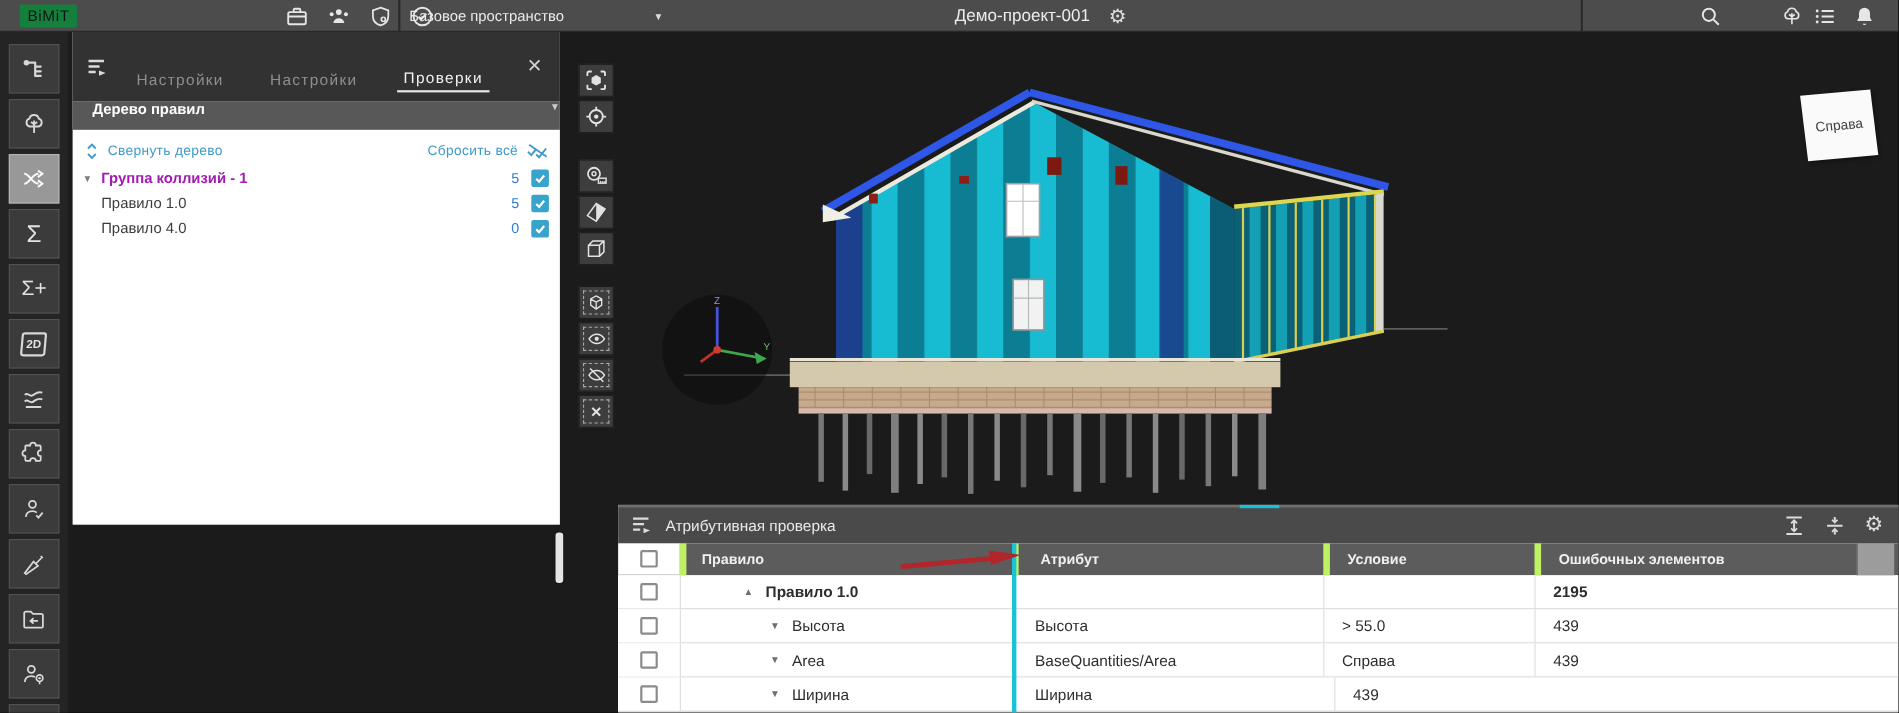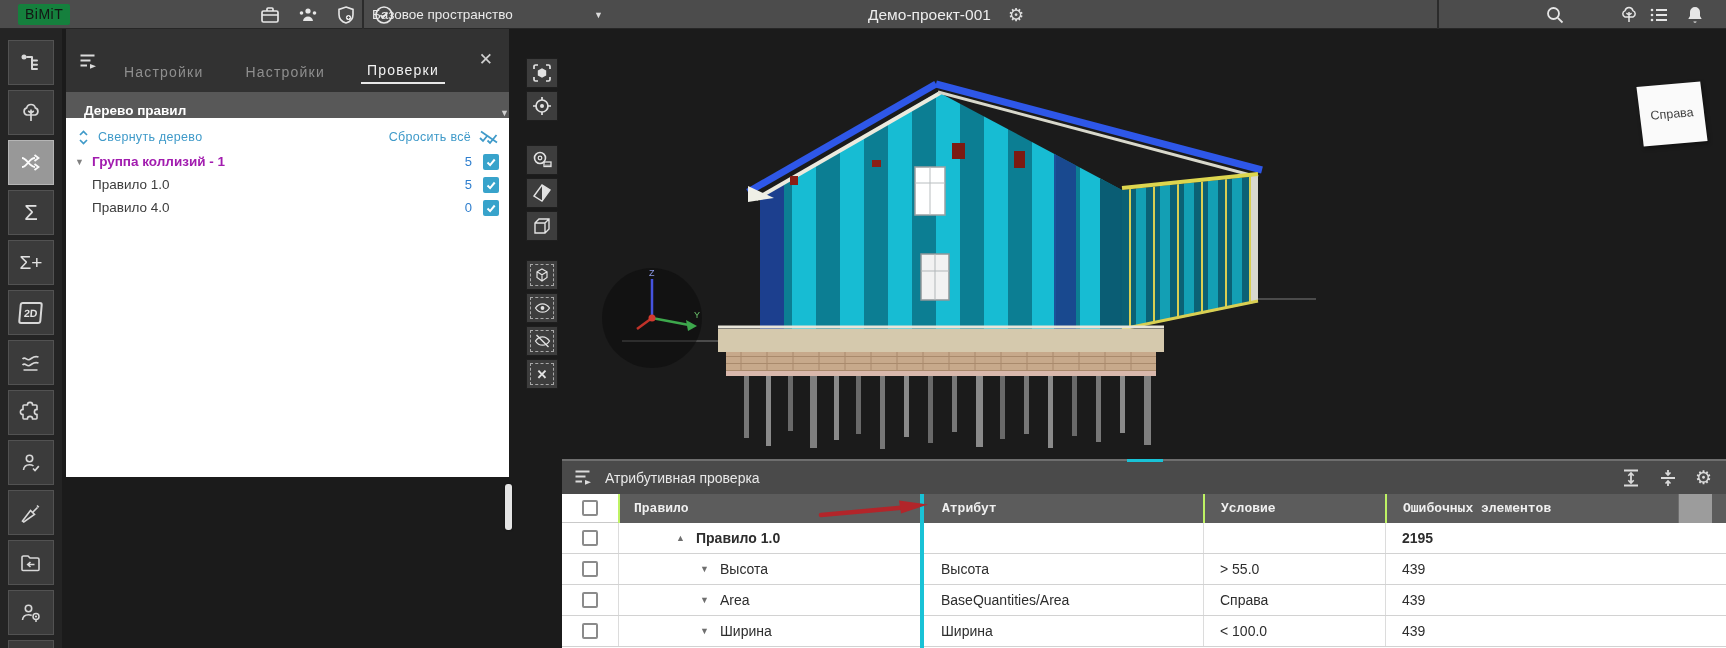--- a/index.html
+++ b/index.html
@@ -35,21 +35,21 @@
            padding:3px 3px; transform:skewX(-5deg); font-weight:bold; }
 
   
   #leftpanel { position:absolute; left:66px; top:29px; width:443px; height:448px; background:#fff; z-index:20; }
   .panel-top { position:relative; height:63px; background:#323232; }
   .hamburger { position:absolute; left:13px; top:24px; }
   .tabs { position:absolute; left:52px; bottom:0; display:flex; gap:30px; align-items:flex-end; height:63px; }
   .tab { color:#8f8f8f; font-size:14px; letter-spacing:1.2px; padding:0 6px 4px; margin-bottom:8px; }
   .tab.active { color:#f2f2f2; border-bottom:2px solid #e8e8e8; }
   .panel-close { position:absolute; right:16px; top:20px; color:#cfcfcf; font-size:17px; }
-  .section-bar { height:26px; background:#585858; display:flex; align-items:flex-end; padding:0 0 0 18px;
+  .section-bar { height:26px; background:#585858; display:flex; align-items:flex-start; padding:0 0 0 18px;
                  color:#fff; font-weight:bold; font-size:13.5px; }
   .section-caret { margin-left:auto; color:#cfcfcf; font-size:9px; }
   .tree-area { position:relative; padding-top:6px; }
   .link-row { height:26px; display:flex; align-items:center; padding:0 9px 0 9px; }
   .link-ico { margin:0 9px 0 3px; }
   .blue-link { color:#3f9ac9; font-size:12.5px; font-weight:normal; letter-spacing:.3px; }
   .tree-row { height:23px; display:flex; align-items:center; padding:0 10px 0 9px; }
   .row-caret { width:17px; font-size:9px; color:#808080; }
   .tree-label { font-size:13.5px; color:#3c3c3c; }
   .tree-label.bold { font-weight:bold; color:#a21caf; }
@@ -75,30 +75,30 @@
 
   
   #bottompanel { position:absolute; left:562px; top:459px; width:1164px; height:189px; background:#fff;
                  border-top:2px solid #6e6e6e; z-index:22; }
   .bp-handle { position:absolute; top:-2px; left:565px; width:36px; height:3px; background:#19c2d6; }
   .bp-header { height:33px; background:#4a4a4a; display:flex; align-items:center; padding:0 14px 0 12px; }
   .bp-title { margin-left:12px; color:#e9e9e9; font-size:14px; }
   .bp-icons { margin-left:auto; display:flex; align-items:center; gap:17px; }
   .bp-gear { color:#dcdcdc; font-size:19px; line-height:1; }
   .thead { height:29px; display:flex; background:#5c5c5c; }
-  .th { color:#f0f0f0; font-size:13px; font-weight:bold; line-height:29px; border-left:2px solid #bef264;font-family:Liberation Mono, monospace; }
+  .th { color:#f0f0f0; font-size:13px; font-weight:bold; line-height:29px; border-left:6px solid #bef264; }
   .trow { height:31px; display:flex; background:#fff; border-bottom:1px solid #d2d2d2;
           font-size:14px; color:#2d2d2d; }
   .td { border-left:1px solid #dcdcdc; display:flex; align-items:center; }
   .c-check { width:56px; display:flex; align-items:center; justify-content:center; background:#fff; }
   .thead .c-check { border-bottom:1px solid #c9c9c9; }
   .c-rule { width:302px; }
   .c-attr { width:283px; padding-left:20px; }
   .c-cond { width:182px; padding-left:16px; }
-  .c-err  { width:293px; padding-left:16px; }
+  .c-err  { width:293px; padding-left:16px;margin-left:10px; }
   .th.c-rule { padding-left:14px; }
   .th-gutter { width:34px; background:#9c9c9c; border-left:1px solid #6f6f6f; }
   .cbx-off { width:16px; height:16px; border:2px solid #8b8b8b; border-radius:2px; background:#fff; }
   .t-caret { font-size:9px; color:#6f6f6f; width:20px; }
   .ind1 { margin-left:57px; } .ind2 { margin-left:81px; }
   .bold { font-weight:bold; }
   #cyansep { position:absolute; left:358px; top:33px; bottom:0; width:4px; background:#19c2d6; z-index:3; }
 
   #arrow-annotation { position:absolute; left:818px; top:498px; z-index:50; }
   svg.icon { display:block; }
@@ -577,21 +577,20 @@
     </div>
     <div class="trow">
       <span class="c-check">
           <span class="cbx-off"></span>
         </span>
       <span class="td c-rule">
           <span class="t-caret ind2">▼</span>
           <span>Ширина</span>
         </span>
       <span class="td c-attr">Ширина</span>
-      <span class="td c-cond">&lt; 100.0</span>
       <span class="td c-err">439</span>
     </div>
 
     <div id="cyansep"></div>
   </section>
 
   <svg id="arrow-annotation" width="114" height="22">
     <line x1="3" y1="17" x2="86" y2="9.5" stroke="#b2252a" stroke-width="4.5" stroke-linecap="round"></line>
     <polygon points="81,2.5 110,6.5 83,15.5" fill="#b2252a"></polygon>
   </svg>

